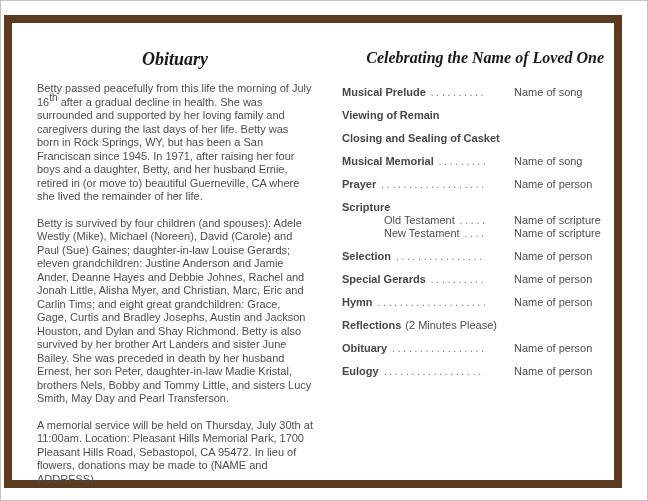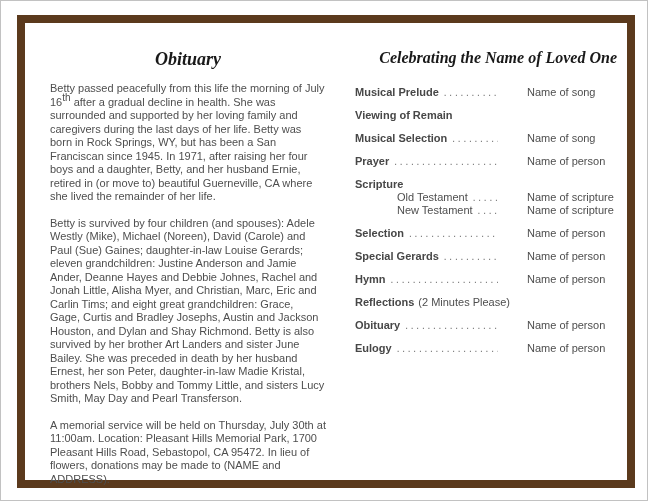--- a/index.html
+++ b/index.html
@@ -7,21 +7,21 @@
     position: relative;
     width: 646px;
     height: 499px;
     border: 1px solid #c2c2c2;
     background: #ffffff;
     font-family: "Liberation Sans", "DejaVu Sans", sans-serif;
     overflow: hidden;
   }
   .frame {
     position: absolute;
-    left: 16px;
+    left: 3px;
     top: 14px;
     width: 618px;
     height: 473px;
     box-sizing: border-box;
     border: 8px solid #5b3a1d;
     background: #ffffff;
     display: flex;
     align-items: flex-start;
   }
   
@@ -119,23 +119,26 @@
         <span class="lbl">Musical Prelude</span>
         <span class="dots">. . . . . . . . . . . . . . . . . . . . . . . . . . . . . . . . . . . . . . . . . . . . . . . . . . . . . . . . . . . .</span>
         <span class="val">Name of song</span>
       </div>
 
 
       <div class="row">
         <span class="lbl">Viewing of Remain</span>
       </div>
 
-
-      <div class="row">
-        <span class="lbl">Musical Selection</span>
+      <div class="row">
+        <span class="lbl">Closing and Sealing of Casket</span>
+      </div>
+
+      <div class="row">
+        <span class="lbl">Musical Memorial</span>
         <span class="dots">. . . . . . . . . . . . . . . . . . . . . . . . . . . . . . . . . . . . . . . . . . . . . . . . . . . . . . . . . . . .</span>
         <span class="val">Name of song</span>
       </div>
 
       <div class="row">
         <span class="lbl">Prayer</span>
         <span class="dots">. . . . . . . . . . . . . . . . . . . . . . . . . . . . . . . . . . . . . . . . . . . . . . . . . . . . . . . . . . . .</span>
         <span class="val">Name of person</span>
       </div>
 

